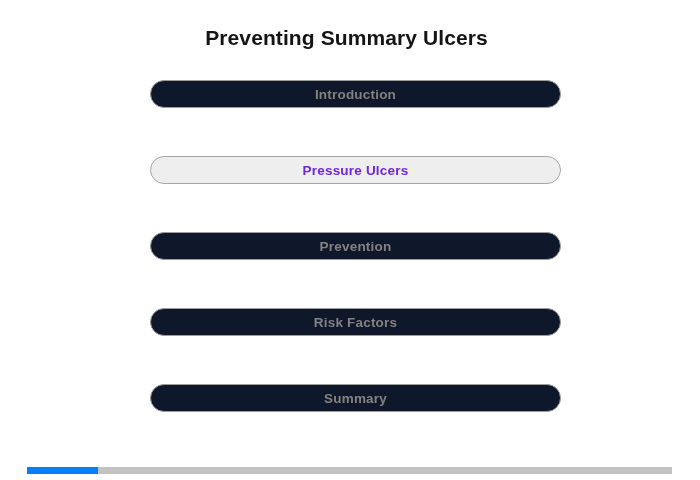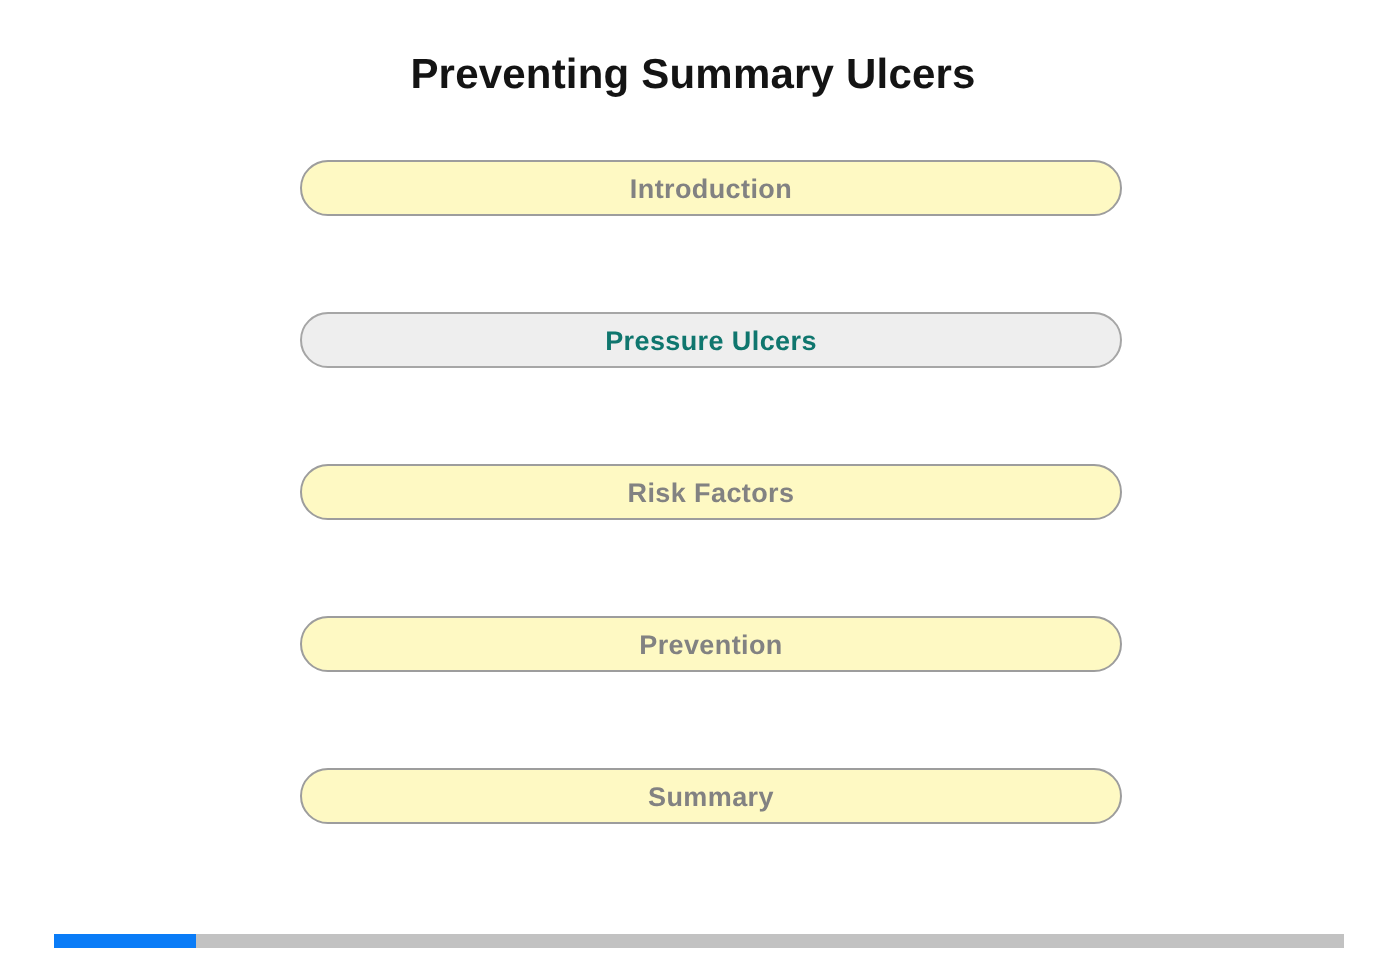--- a/index.html
+++ b/index.html
@@ -49,40 +49,40 @@
 
   .menu-item {
     position: relative;
     display: block;
     box-sizing: border-box;
     width: 411px;
     height: 28px;
     margin-bottom: 48px;
     border: 1px solid #9d9d9d;
     border-radius: 14px;
-    background: #fef9c3;
+    background: #0f172a;
     color: #828282;
     font-size: 13.5px;
     font-weight: bold;
     text-align: center;
     line-height: 26px;
     letter-spacing: 0.2px;
     cursor: pointer;
     white-space: nowrap;
     overflow: hidden;
     font-family: "Liberation Sans", sans-serif;
   }
 
   .menu-item:last-child {
     margin-bottom: 0;
   }
 
   .menu-item.is-active {
     background: #eeeeee;
-    color: #0f766e;
+    color: #6d28d9;
     border-color: #a6a6a6;
   }
 
   .menu-item-label {
     display: block;
     width: 100%;
     pointer-events: none;
   }
 
   
@@ -116,25 +116,25 @@
 
     <button class="menu-item">
       <span class="menu-item-label">Introduction</span>
     </button>
 
     <button class="menu-item is-active">
       <span class="menu-item-label">Pressure Ulcers</span>
     </button>
 
     <button class="menu-item">
-      <span class="menu-item-label">Risk Factors</span>
+      <span class="menu-item-label">Prevention</span>
     </button>
 
     <button class="menu-item">
-      <span class="menu-item-label">Prevention</span>
+      <span class="menu-item-label">Risk Factors</span>
     </button>
 
     <button class="menu-item">
       <span class="menu-item-label">Summary</span>
     </button>
 
   </nav>
 
   <div id="progress-bar" style="background: rgb(194, 194, 194);">
     <div id="progress-fill" style="width: 11%; background: rgb(10, 124, 247);"></div>

